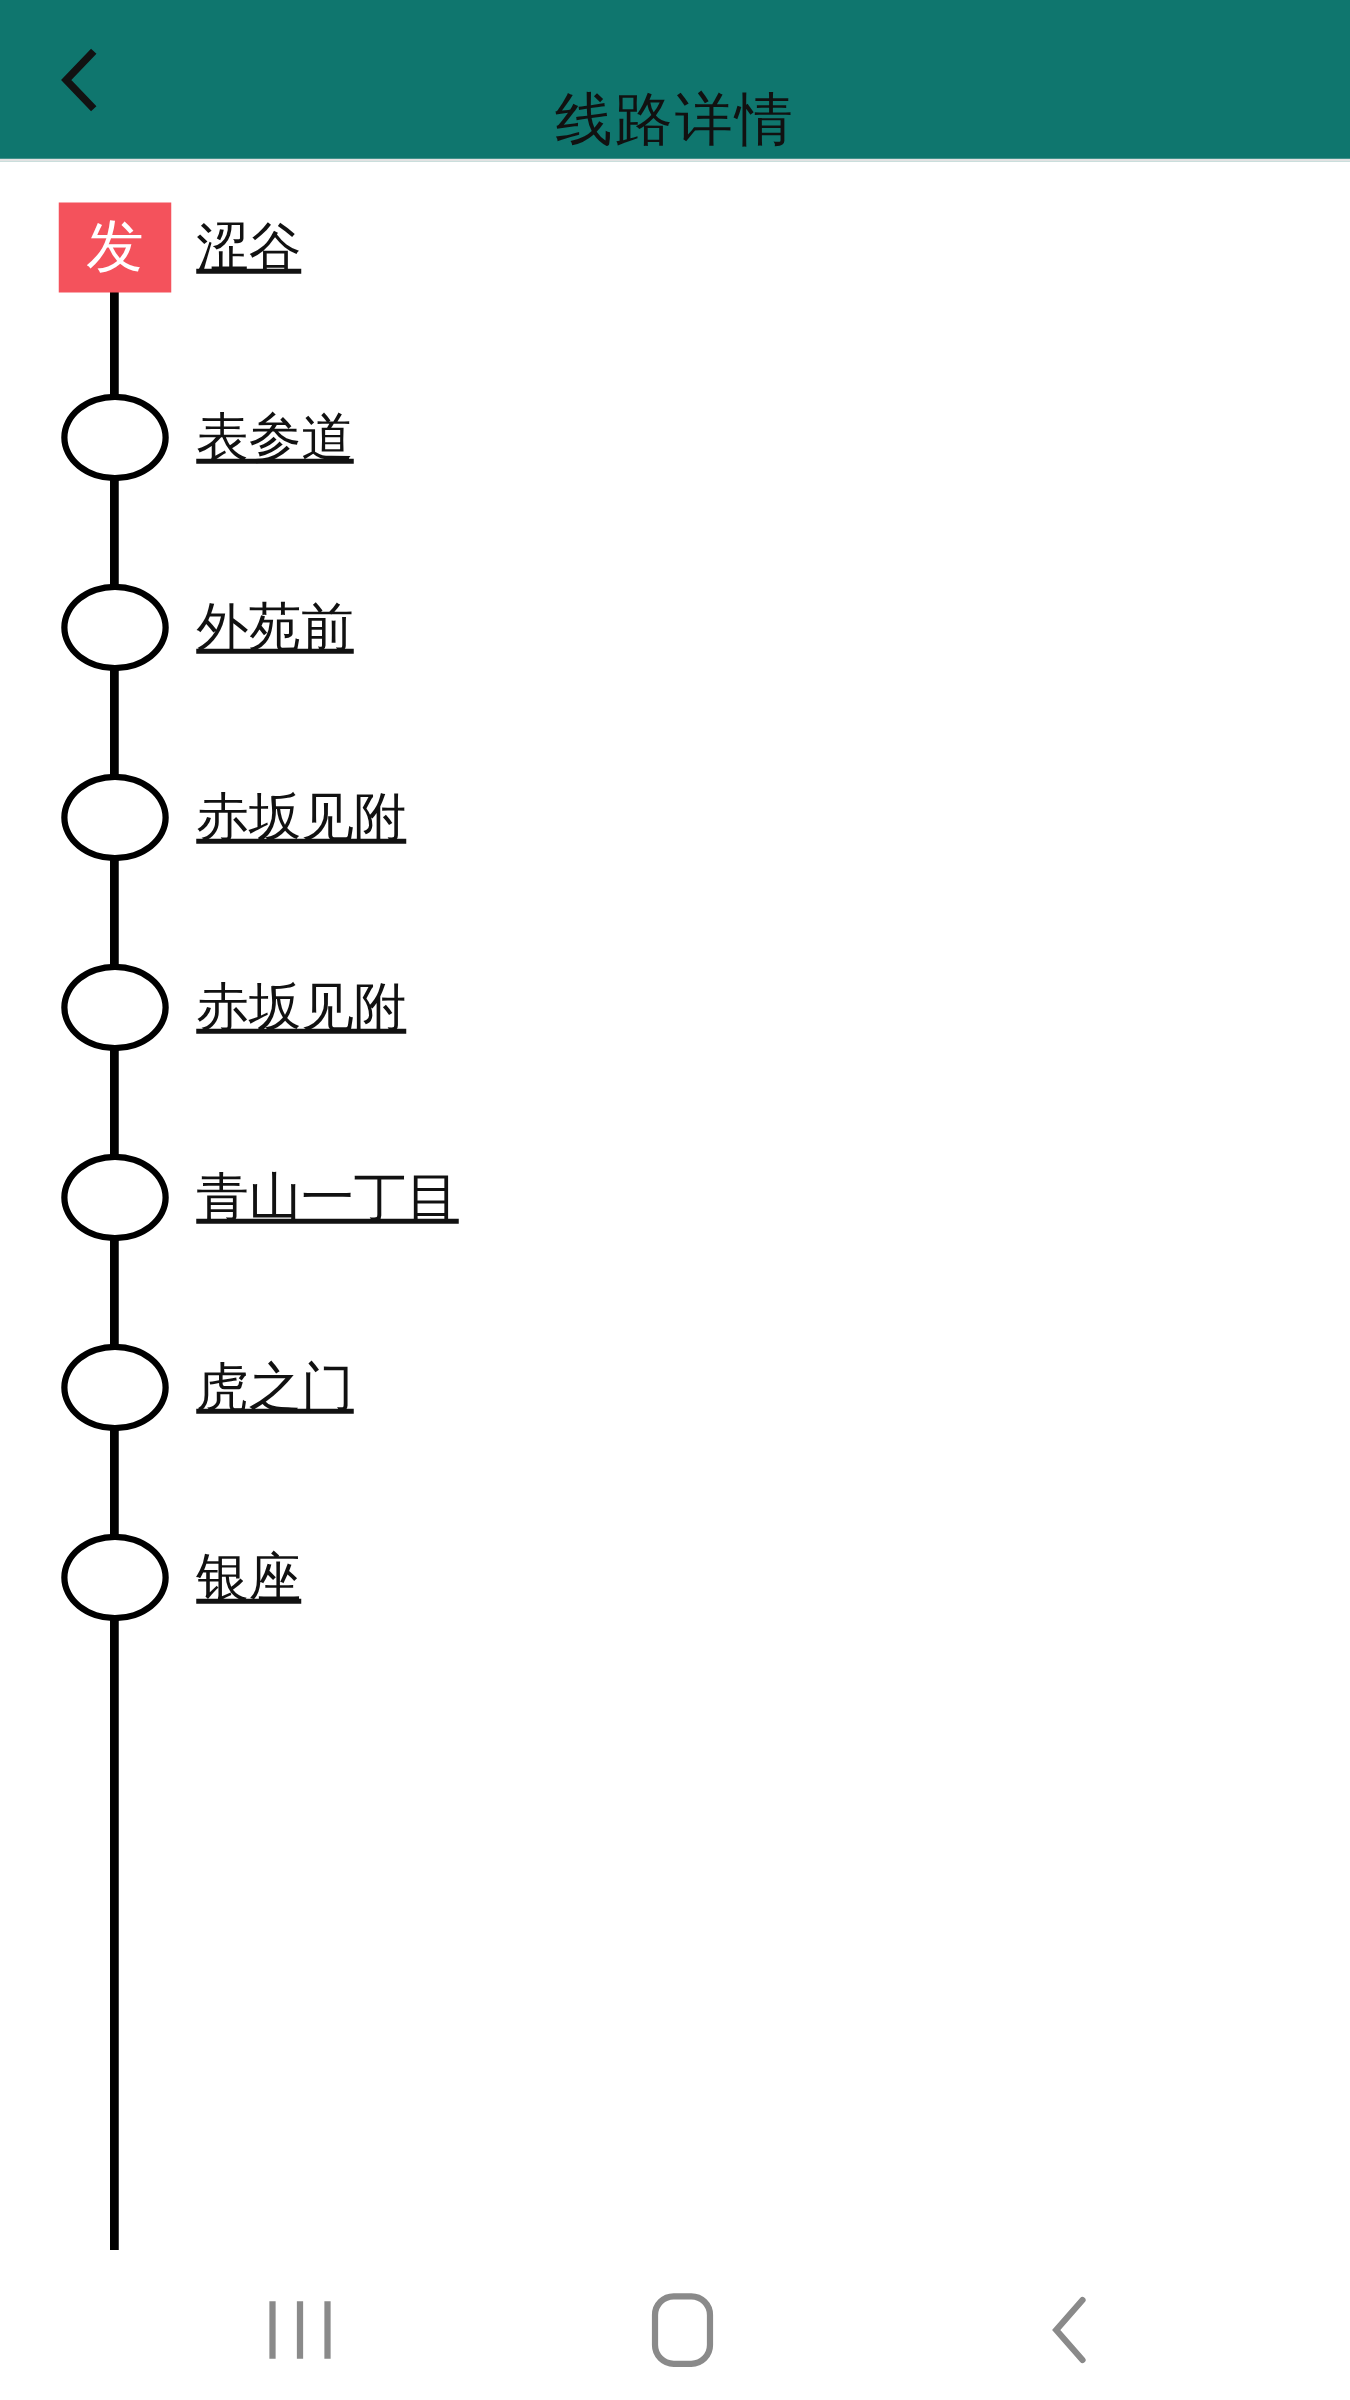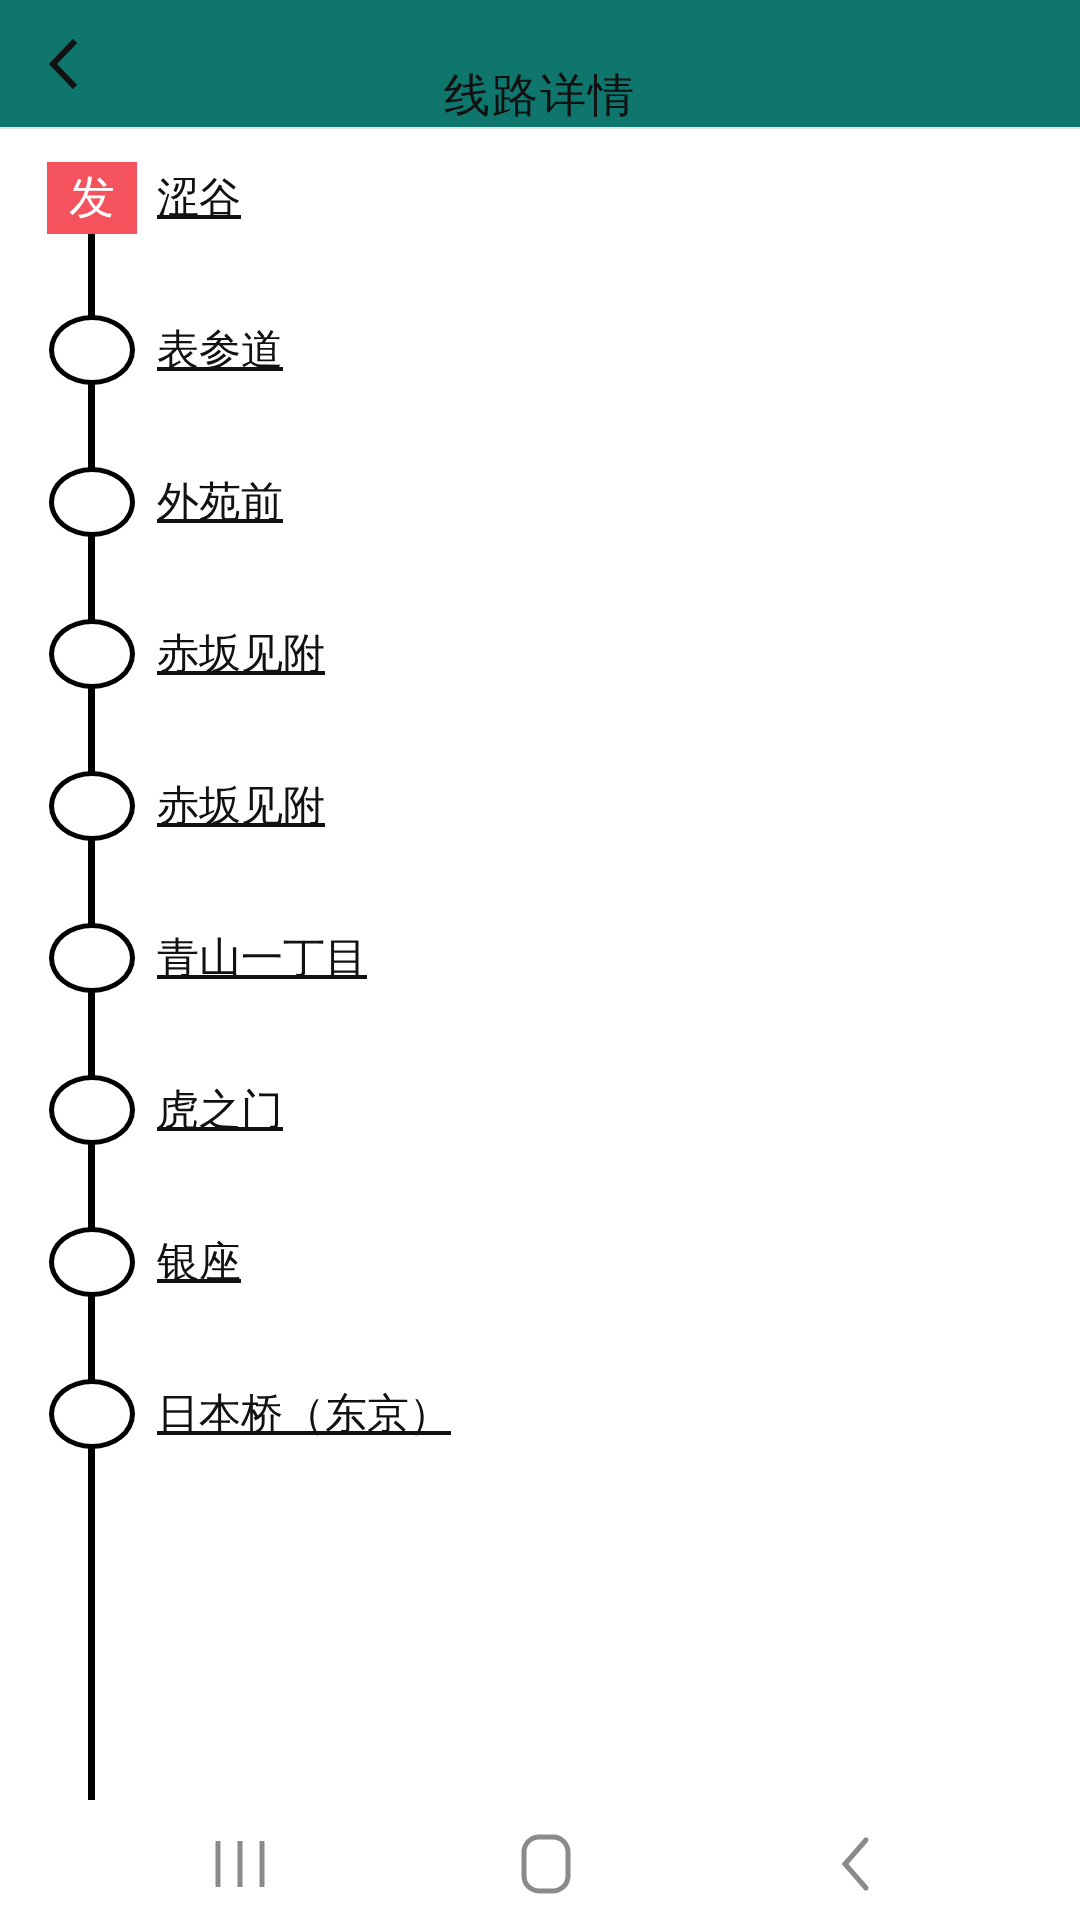--- a/index.html
+++ b/index.html
@@ -195,24 +195,20 @@
     <div class="station-name">虎之门</div>
   </div>
 
 
   <div class="station-row">
     <div class="marker stop-circle"></div>
     <div class="station-name">银座</div>
   </div>
 
 
-  <div class="station-row">
-    <div class="marker stop-circle"></div>
-    <div class="station-name">日本桥（东京）</div>
-  </div>
 </div>
   </main>
 
   <nav class="nav-bar">
     <button class="nav-btn nav-recents">
       <svg width="52" height="50" viewBox="0 0 52 50" fill="none">
         <line x1="4" y1="2" x2="4" y2="48" stroke-width="5"></line>
         <line x1="26" y1="2" x2="26" y2="48" stroke-width="5"></line>
         <line x1="48" y1="2" x2="48" y2="48" stroke-width="5"></line>
       </svg>

